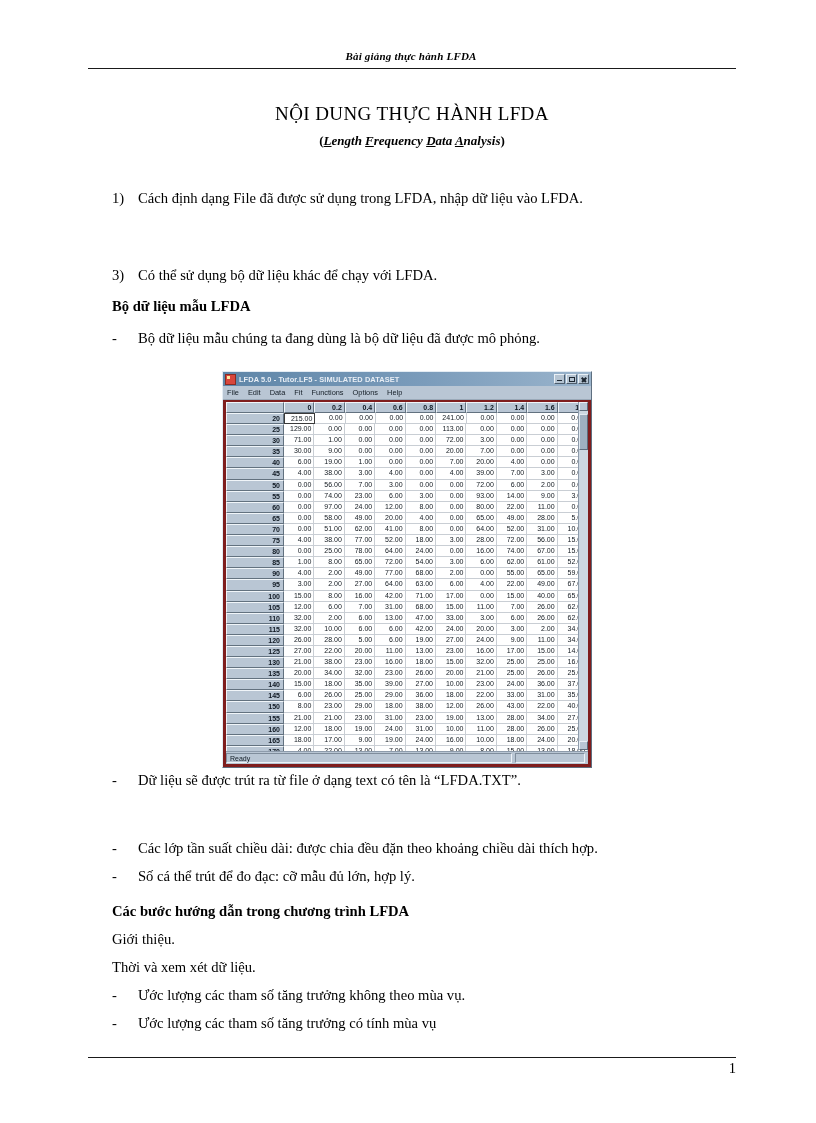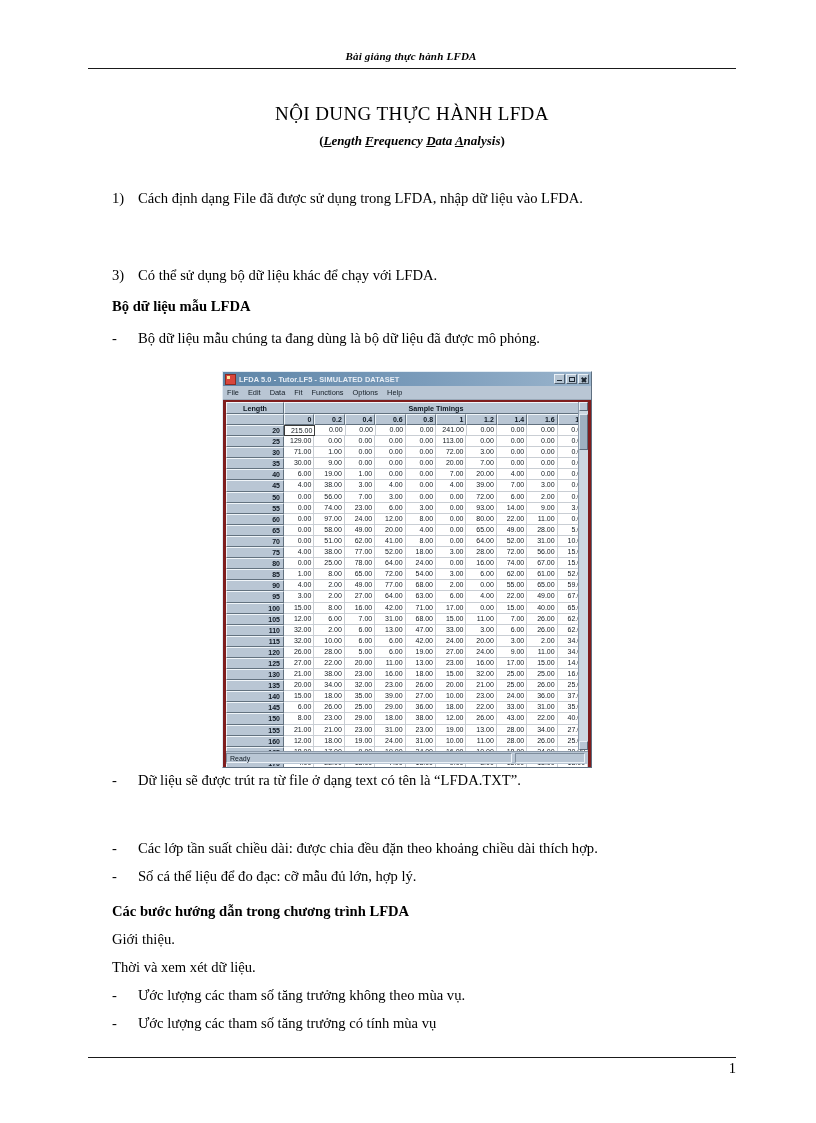--- a/index.html
+++ b/index.html
@@ -440,24 +440,20 @@
       <span class="menu-item">File</span>
       <span class="menu-item">Edit</span>
       <span class="menu-item">Data</span>
       <span class="menu-item">Fit</span>
       <span class="menu-item">Functions</span>
       <span class="menu-item">Options</span>
       <span class="menu-item">Help</span>
     </div>
 
     <div class="grid-area">
-      <div class="grid-toprow">
-        <div class="corner-length">Length</div>
-        <div class="sample-timings">Sample Timings</div>
-      </div>
       <div class="grid-headrow">
         <div class="hdr-cell rowlabel"></div>
         <div class="hdr-cell">0</div>
         <div class="hdr-cell">0.2</div>
         <div class="hdr-cell">0.4</div>
         <div class="hdr-cell">0.6</div>
         <div class="hdr-cell">0.8</div>
         <div class="hdr-cell">1</div>
         <div class="hdr-cell">1.2</div>
         <div class="hdr-cell">1.4</div>
@@ -894,21 +890,21 @@
   <div class="body-block" style="top:838px;">
     <div class="bullet-row">
       <span class="bullet-dash">-</span>
       <span class="bullet-body">Các lớp tần suất chiều dài: được chia đều đặn theo khoảng chiều dài thích hợp.</span>
     </div>
   </div>
 
   <div class="body-block" style="top:866px;">
     <div class="bullet-row">
       <span class="bullet-dash">-</span>
-      <span class="bullet-body">Số cá thể liệu để đo đạc: cỡ mẫu đủ lớn, hợp lý.</span>
+      <span class="bullet-body">Số cá thể trút để đo đạc: cỡ mẫu đủ lớn, hợp lý.</span>
     </div>
   </div>
 
   <div class="body-block bold-head" style="top:901px;">Các bước hướng dẫn trong chương trình LFDA</div>
 
   <div class="body-block" style="top:929px;">Giới thiệu.</div>
   <div class="body-block" style="top:957px;">Thời và xem xét dữ liệu.</div>
 
   <div class="body-block" style="top:985px;">
     <div class="bullet-row">

